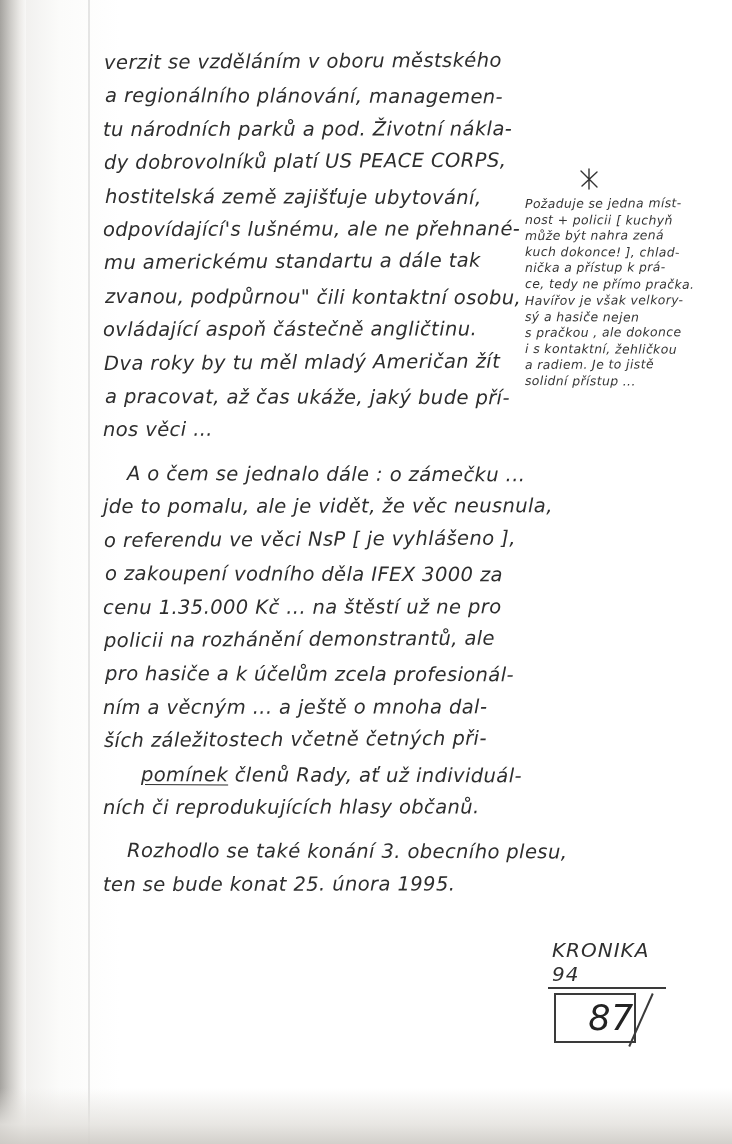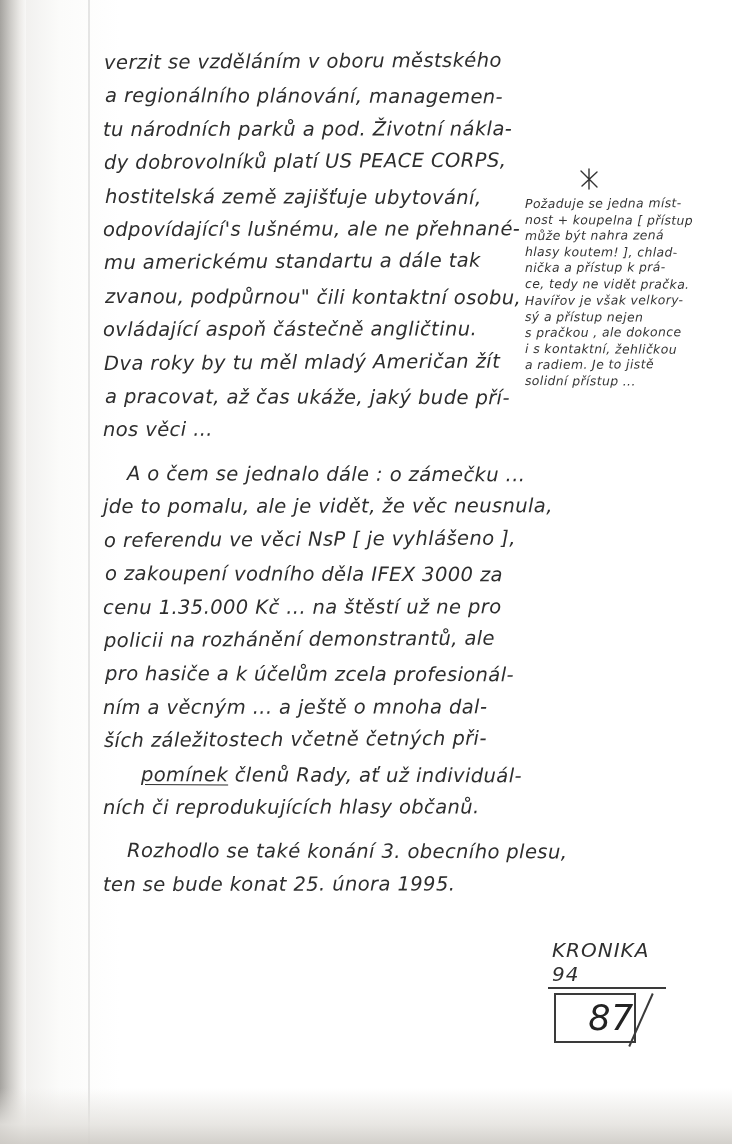--- a/index.html
+++ b/index.html
@@ -203,27 +203,27 @@
   <div class="line para-indent">Rozhodlo se také konání 3. obecního plesu,</div>
   <div class="line">ten se bude konat 25. února 1995.</div>
 </div>
 
 <svg class="note-marker" viewBox="0 0 22 22">
   <path d="M3 3 L19 19 M19 4 L4 18 M11 1 L11 21" stroke="#333" stroke-width="1.4" fill="none" stroke-linecap="round"></path>
 </svg>
 
 <div class="margin-note hand">
   <div class="line">Požaduje se jedna míst-</div>
-  <div class="line">nost + koupelna [ přístup</div>
+  <div class="line">nost + policii [ kuchyň</div>
   <div class="line">může být nahra zená</div>
-  <div class="line">hlasy koutem! ], chlad-</div>
+  <div class="line">kuch dokonce! ], chlad-</div>
   <div class="line">nička a přístup k prá-</div>
-  <div class="line">ce, tedy ne vidět pračka.</div>
+  <div class="line">ce, tedy ne přímo pračka.</div>
   <div class="line">Havířov je však velkory-</div>
-  <div class="line">sý a přístup nejen</div>
+  <div class="line">sý a hasiče nejen</div>
   <div class="line">s pračkou , ale dokonce</div>
   <div class="line">i s kontaktní, žehličkou</div>
   <div class="line">a radiem. Je to jistě</div>
   <div class="line">solidní přístup ...</div>
 </div>
 
 <div class="footer-stamp hand">
   <div class="kronika-label">KRONIKA 94</div>
   <div class="kronika-rule"></div>
   <div class="page-number-box">

